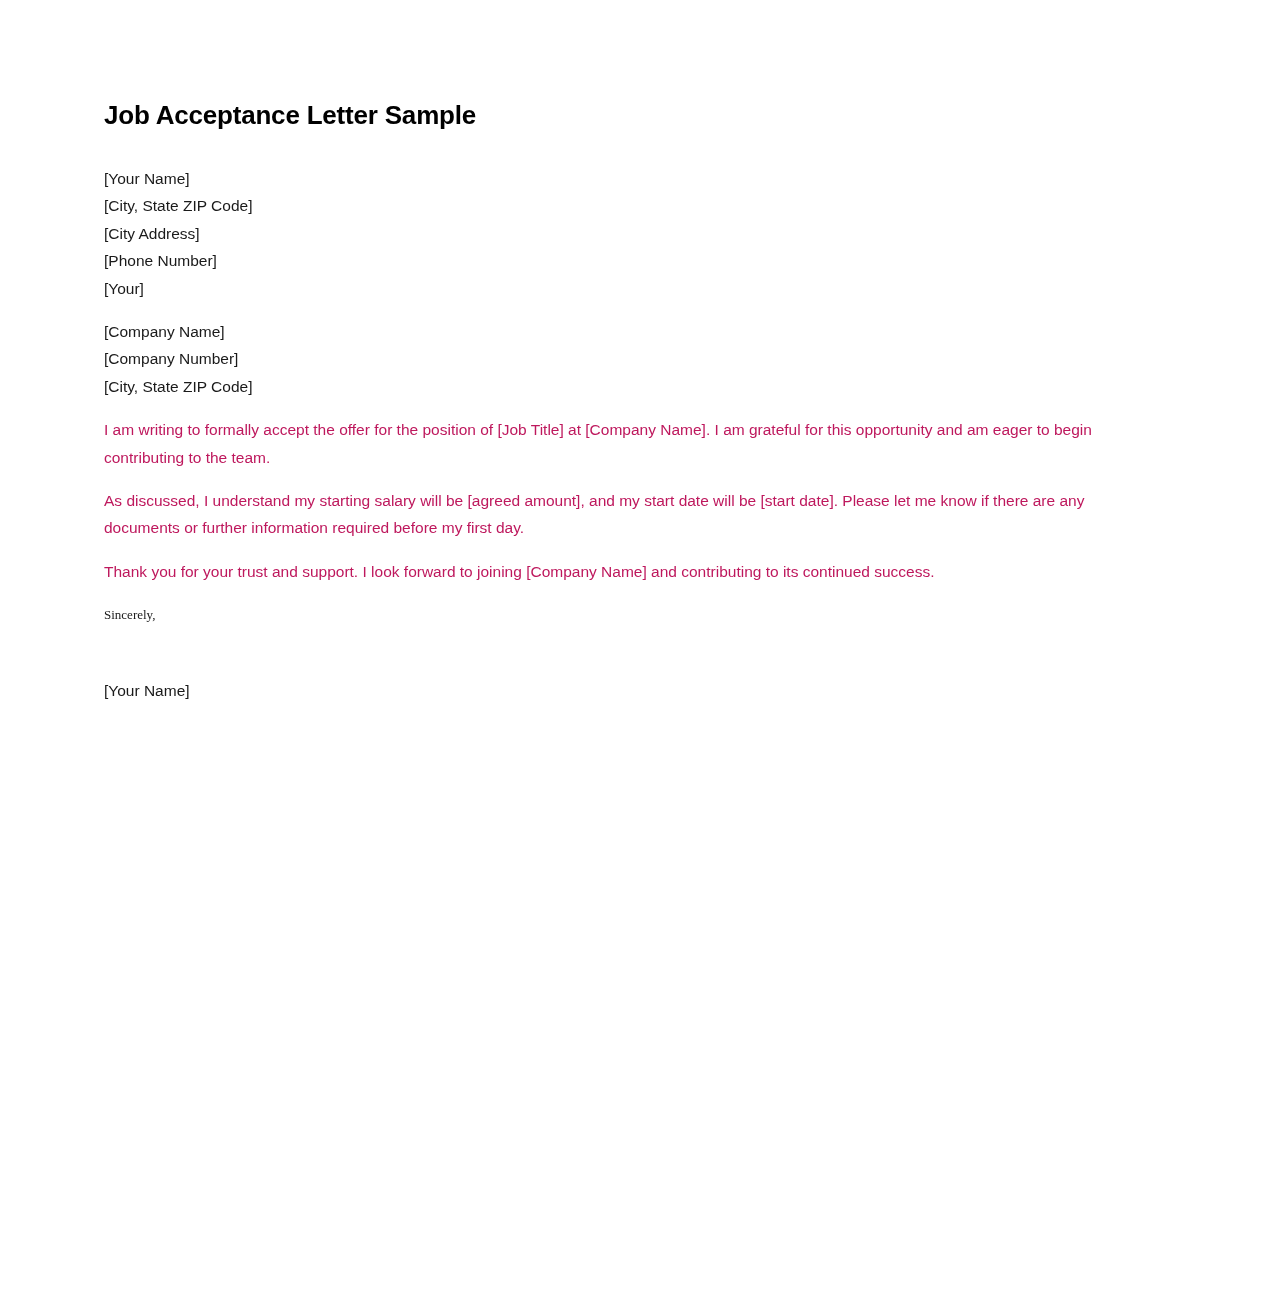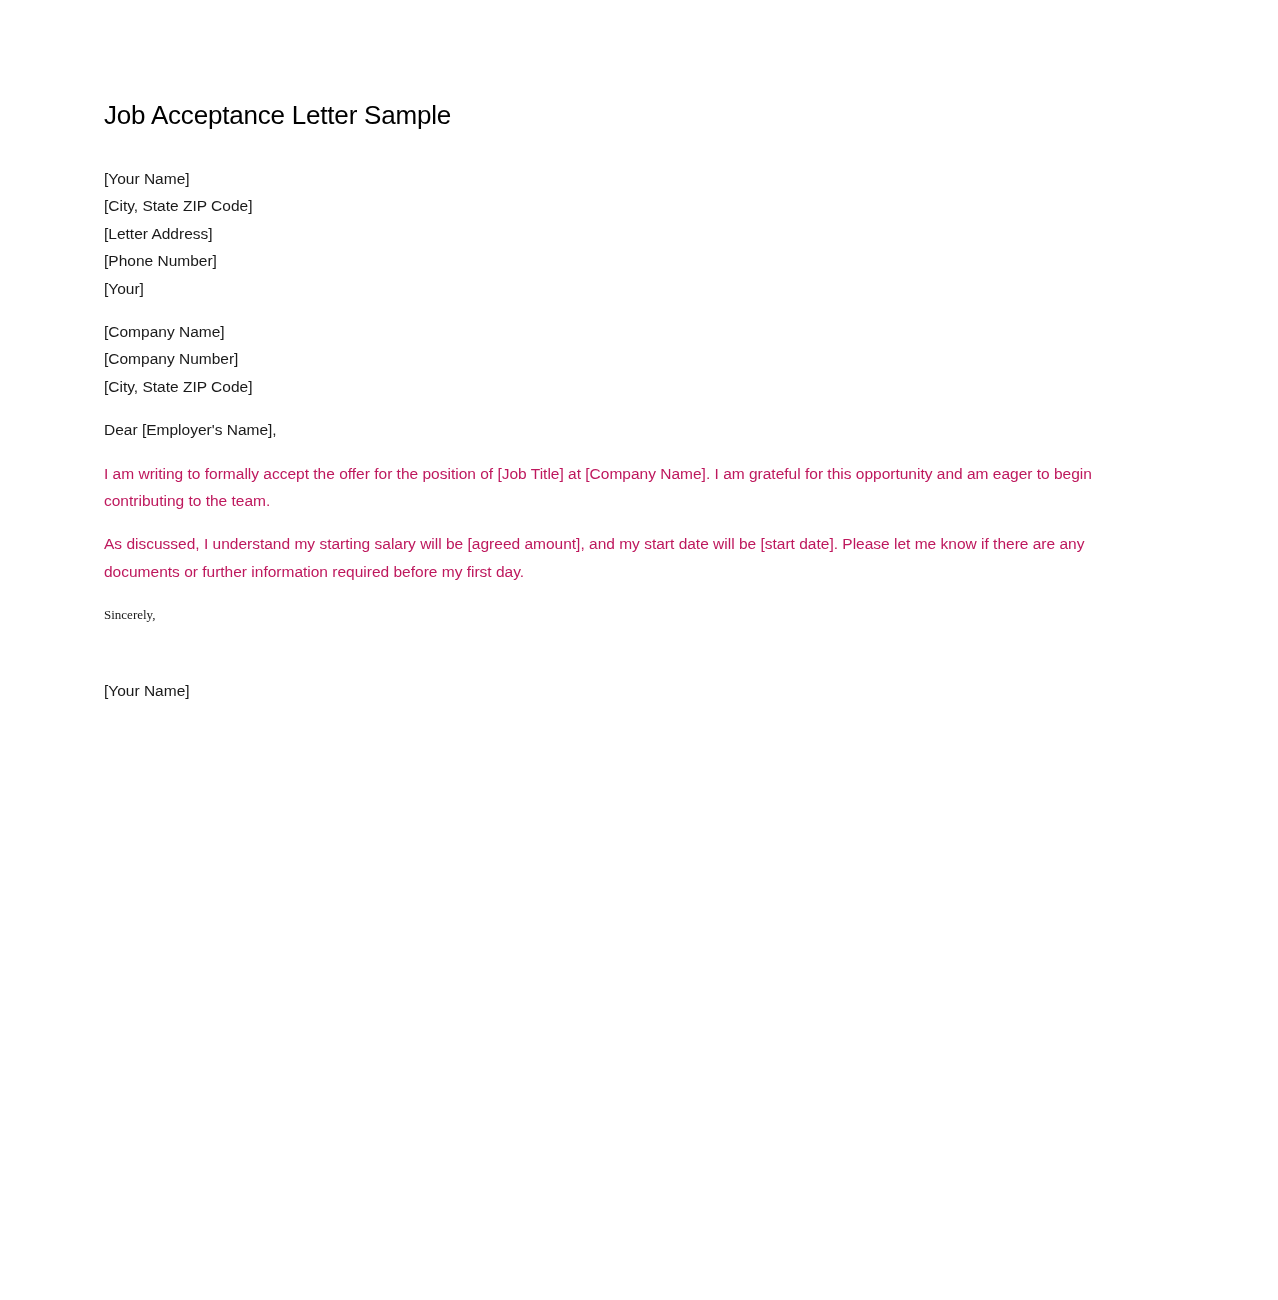--- a/index.html
+++ b/index.html
@@ -24,21 +24,21 @@
     position: relative;
   }
   .content {
     position: absolute;
     left: 104px;
     top: 0;
     width: 1040px;
   }
   .doc-title {
     font-size: 26px;
-    font-weight: normal;
+    font-weight: bold;
     line-height: 30px;
     letter-spacing: -0.2px;
     color: #000000;
     margin: 0;
     padding-top: 100px;
   }
   .block {
     margin: 0;
     padding: 0;
   }
@@ -88,37 +88,37 @@
 <body>
 
 <div class="page">
   <div class="content">
 
     <h1 class="doc-title">Job Acceptance Letter Sample</h1>
 
     <div class="block sender-block">
       <div class="addr-line">[Your Name]</div>
       <div class="addr-line">[City, State ZIP Code]</div>
-      <div class="addr-line">[Letter Address]</div>
+      <div class="addr-line">[City Address]</div>
       <div class="addr-line">[Phone Number]</div>
       <div class="addr-line">[Your]</div>
     </div>
 
     <div class="block recipient-block">
       <div class="addr-line">[Company Name]</div>
       <div class="addr-line">[Company Number]</div>
       <div class="addr-line">[City, State ZIP Code]</div>
     </div>
 
-    <div class="salutation">Dear [Employer's Name],</div>
 
     <p class="para">I am writing to formally accept the offer for the position of [Job Title] at [Company Name]. I am grateful for this opportunity and am eager to begin contributing to the team.</p>
 
     <p class="para">As discussed, I understand my starting salary will be [agreed amount], and my start date will be [start date]. Please let me know if there are any documents or further information required before my first day.</p>
 
+    <p class="para">Thank you for your trust and support. I look forward to joining [Company Name] and contributing to its continued success.</p>
 
     <div class="closing">Sincerely,</div>
 
     <div class="signature-space"></div>
 
     <div class="signature-name">[Your Name]</div>
 
   </div>
 </div>
 

